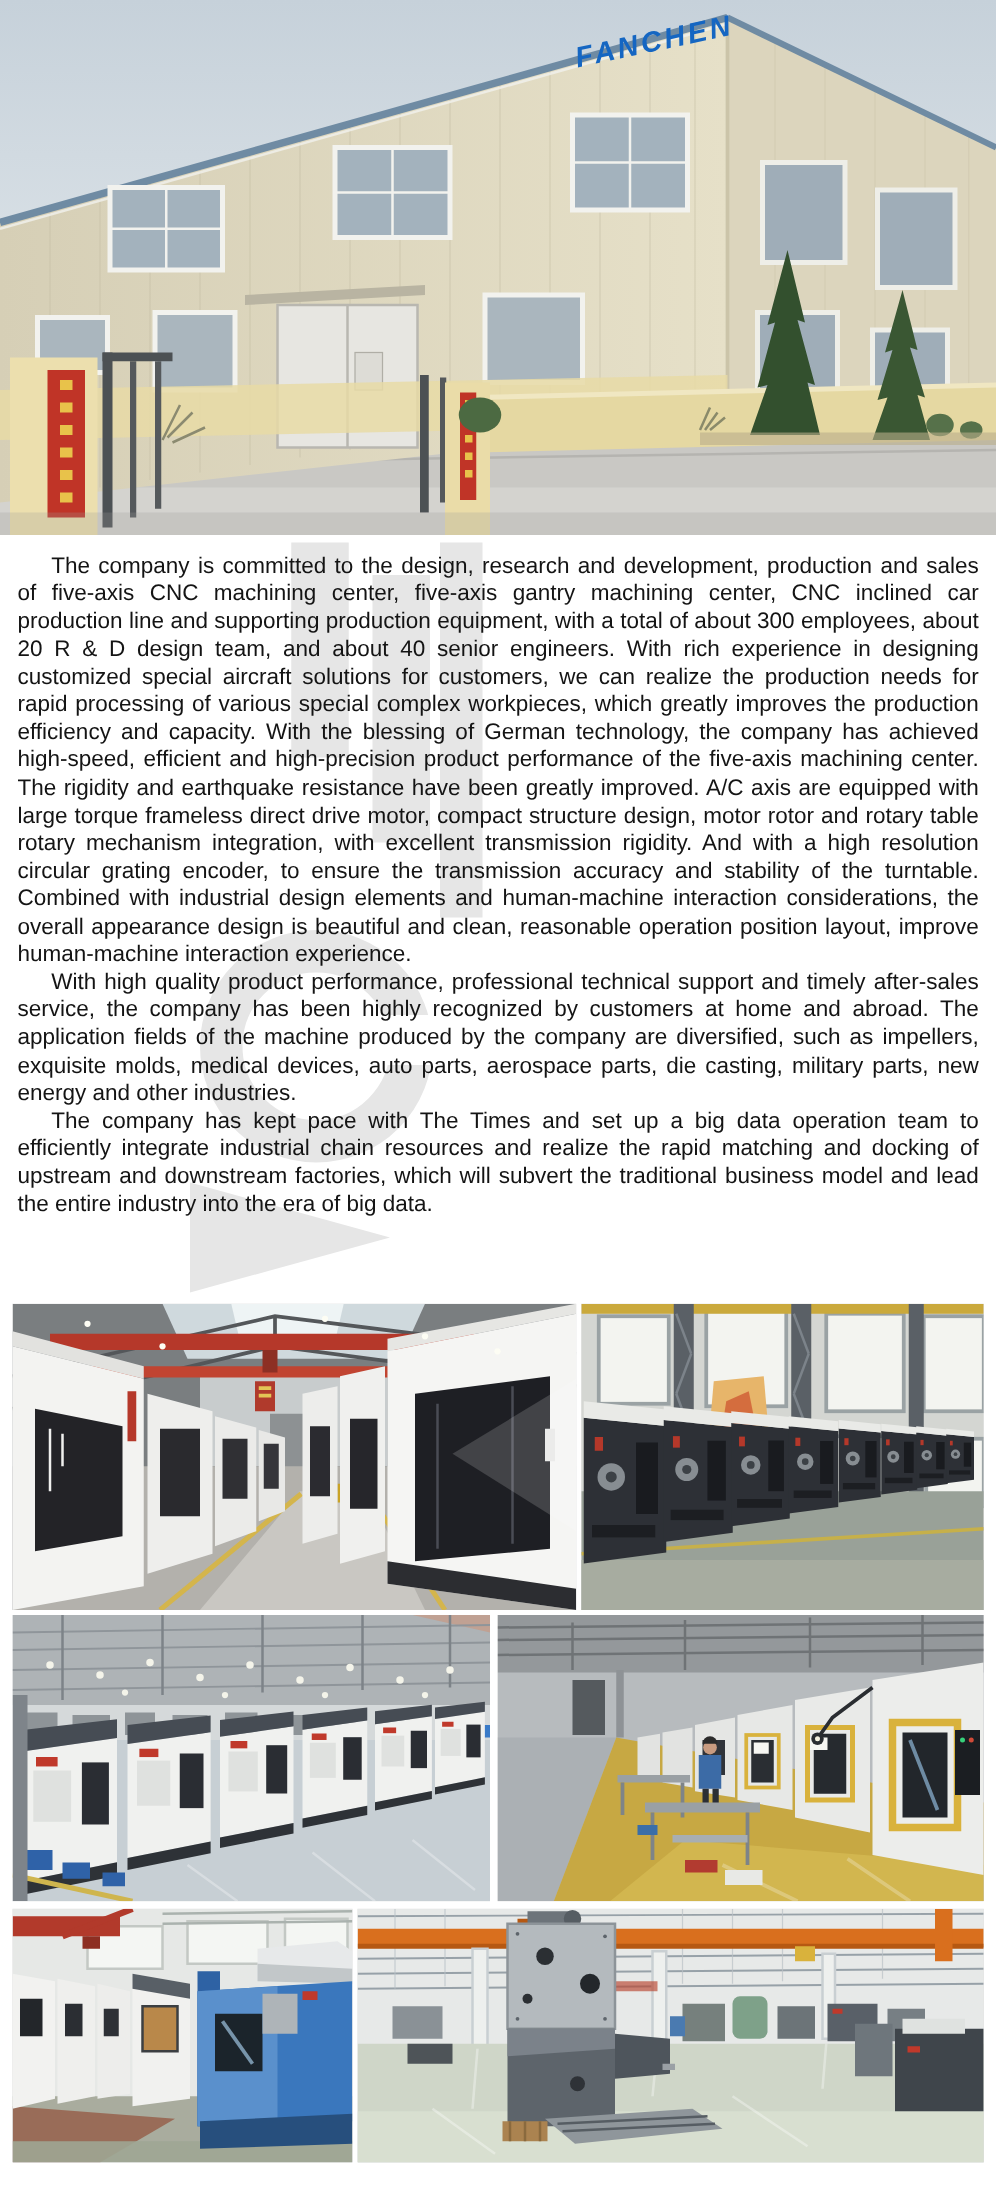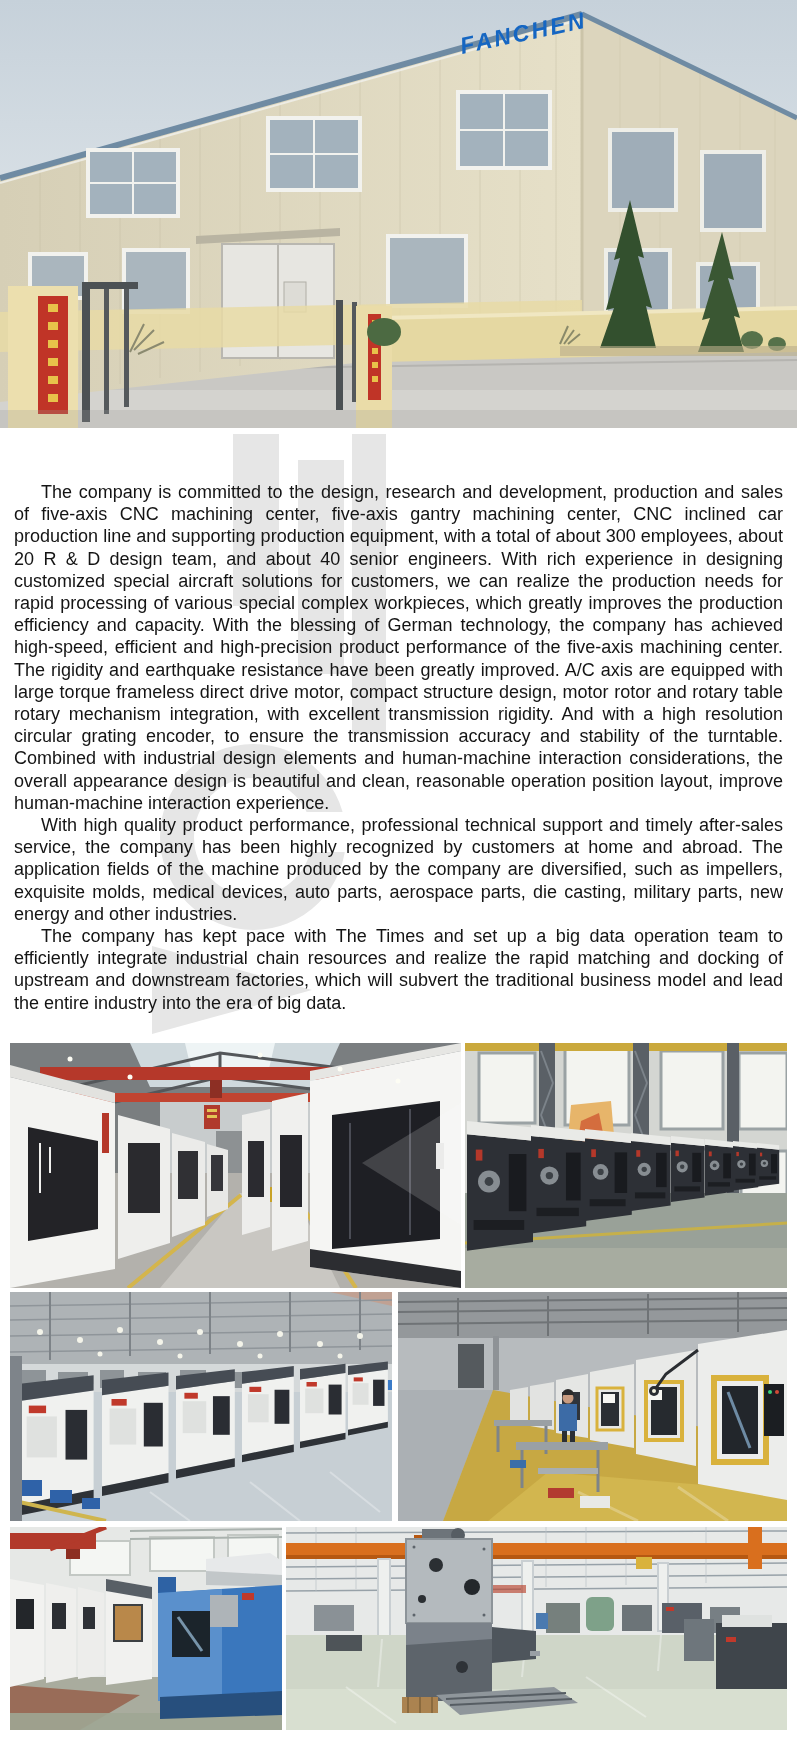--- a/index.html
+++ b/index.html
@@ -1,21 +1,21 @@
 <!DOCTYPE html>
 <html><head>
 <meta charset="utf-8">
 <style>
   html,body{margin:0;padding:0;background:#ffffff;}
   .page{position:relative;width:797px;height:1751px;background:#fff;overflow:hidden;
         font-family:"Liberation Sans",sans-serif;}
   .photo{position:absolute;overflow:hidden;z-index:1;background:#ddd;}
   .photo svg{display:block;width:100%;height:100%;}
   .about{position:absolute;left:14px;top:441px;width:769px;z-index:2;
-         font-size:18px;line-height:22.2px;color:#141414;text-align:justify;margin-top:40px;}
+         font-size:18px;line-height:22.2px;color:#141414;text-align:justify;}
   .about p{margin:0;text-indent:27px;}
   .wm{position:absolute;z-index:0;}
   .wm-bar{background:#e6e6e6;}
   .wm-ring{width:118px;height:118px;border:34px solid #e6e6e6;border-radius:50%;}
   .wm-notch{background:#ffffff;}
   .wm-tri{width:0;height:0;border-left:160px solid #e6e6e6;
           border-top:44px solid transparent;border-bottom:44px solid transparent;}
 </style>
 </head>
 <body>

